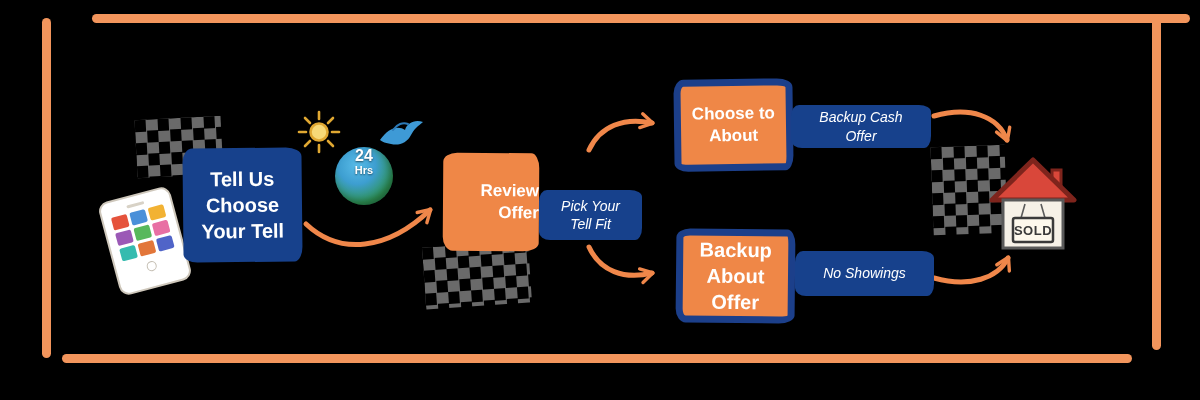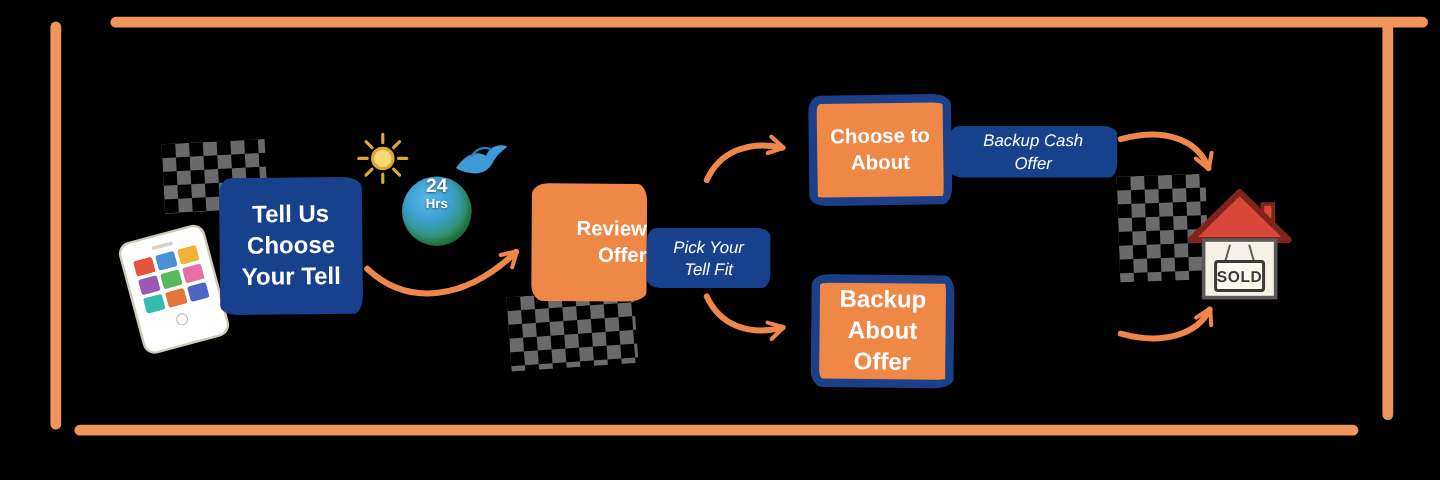--- a/index.html
+++ b/index.html
@@ -177,20 +177,23 @@
     <div class="t-sm">Backup Cash</div>
     <div class="t-sm">Offer</div>
   </div>
 
   <div class="box box-orange bordered accept sk-b">
     <div class="t-lg">Backup</div>
     <div class="t-lg">About</div>
     <div class="t-lg">Offer</div>
   </div>
 
+  <div class="box box-blue showings sk-c">
+    <div class="t-sm">No Showings</div>
+  </div>
 
   <svg class="house" viewBox="0 0 94 106">
     <rect x="66" y="20" width="9" height="16" fill="#D9473A" stroke="#7E241C" stroke-width="3"></rect>
     <path d="M 6 50 L 47 10 L 88 50 Z" fill="#D9473A" stroke="#7E241C" stroke-width="5" stroke-linejoin="round"></path>
     <rect x="17" y="50" width="60" height="48" fill="#F6F1E7" stroke="#5A5A5A" stroke-width="3"></rect>
     <path d="M 39 54 L 35 68 M 55 54 L 59 68" stroke="#5A5A5A" stroke-width="1.6" fill="none"></path>
     <rect x="27" y="68" width="40" height="24" rx="2" fill="#FDF8EC" stroke="#3A3A3A" stroke-width="2.5"></rect>
     <text x="47" y="85" text-anchor="middle" font-family="Liberation Sans, sans-serif" font-size="13" font-weight="bold" fill="#3A3A3A" letter-spacing="0.5">SOLD</text>
   </svg>
 

